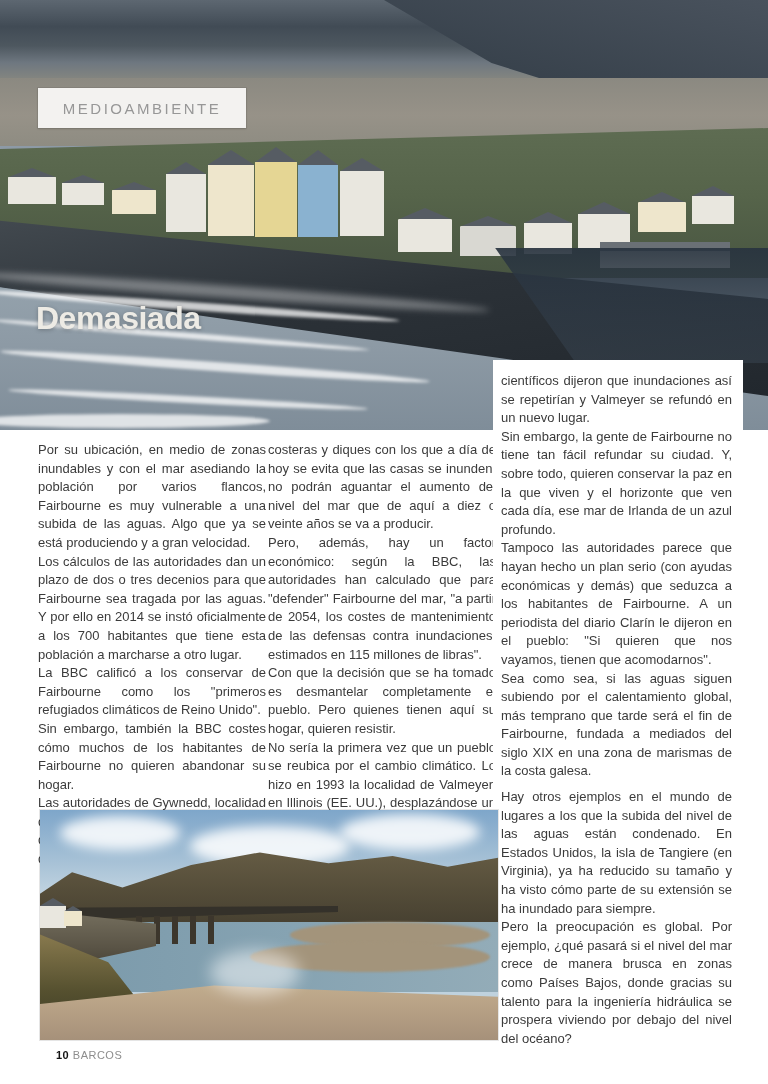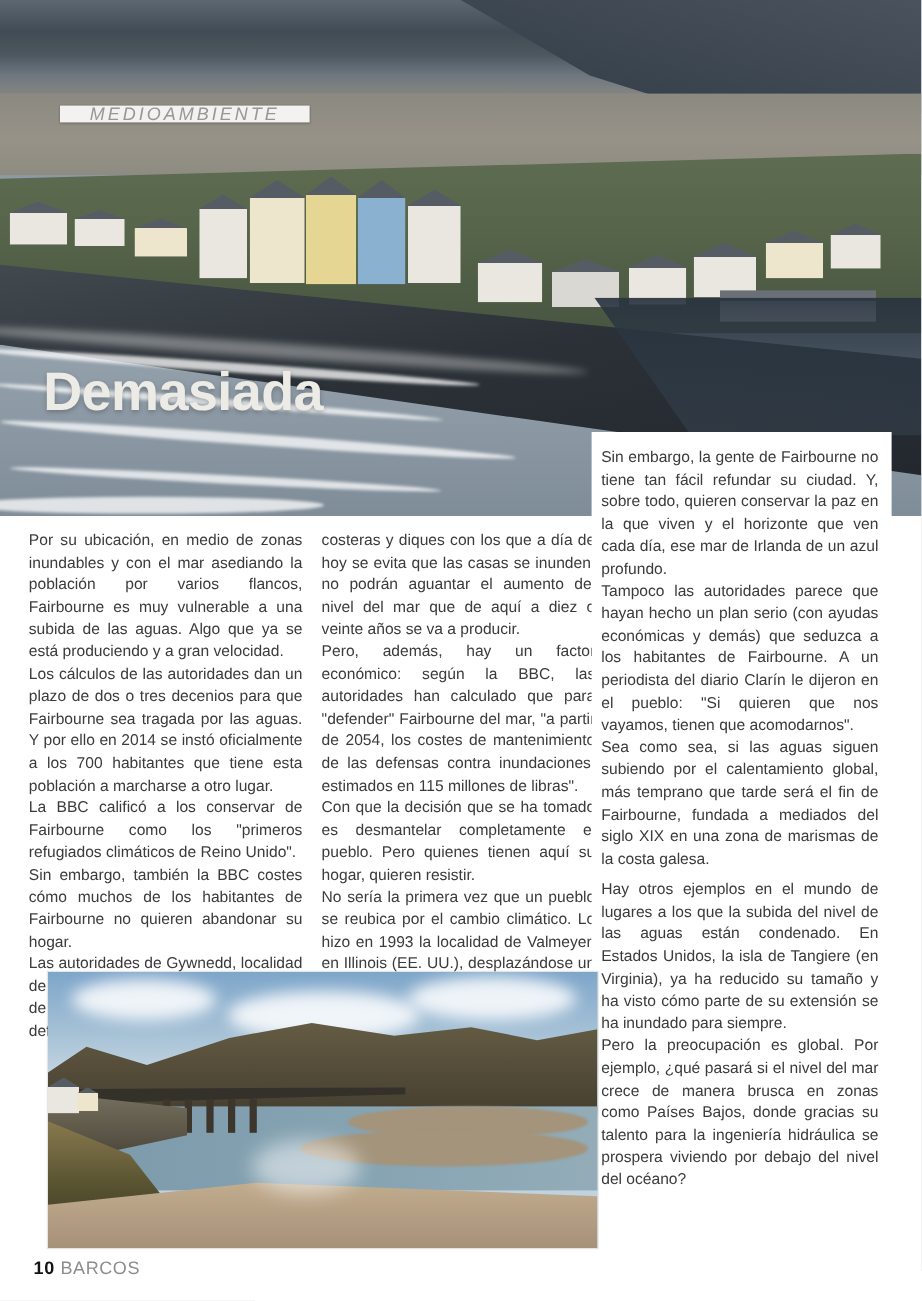--- a/index.html
+++ b/index.html
@@ -33,32 +33,32 @@
     clip-path:polygon(0 9%,100% 43%,100% 100%,0 38%);}
   .hero-sea{position:absolute;left:0;top:260px;width:100%;height:170px;
     background:linear-gradient(180deg,#97a5af 0%,#8d9aa5 50%,#7f8d99 100%);
     clip-path:polygon(0 16%,100% 80%,100% 100%,0 100%);}
   .hero-deep{position:absolute;right:0;top:248px;width:310px;height:115px;
     background:linear-gradient(180deg,rgba(40,51,63,0.92) 0%,rgba(56,68,80,0.55) 100%);
     clip-path:polygon(12% 0,100% 0,100% 100%,38% 100%);}
   .foam{position:absolute;background:rgba(255,255,255,0.75);border-radius:50%;filter:blur(1.5px);}
   .foam.soft{background:rgba(255,255,255,0.35);filter:blur(3px);}
   
-  .section-label{position:absolute;left:50px;top:88px;width:208px;height:14px;
+  .section-label{position:absolute;left:38px;top:88px;width:208px;height:40px;
     background:#f3f2f0;box-shadow:0 0 0 1px rgba(0,0,0,0.06),0 1px 2px rgba(0,0,0,0.15);
-    display:flex;align-items:center;justify-content:center;font-style:italic;}
+    display:flex;align-items:center;justify-content:center;}
   .section-label span{color:#979797;font-size:15px;letter-spacing:2.5px;}
   .hero-title{position:absolute;left:36px;top:300px;color:#edebe5;font-weight:bold;
-    font-size:45px;line-height:1.18;letter-spacing:-0.5px;
+    font-size:32px;line-height:1.18;letter-spacing:-0.5px;
     text-shadow:0 1px 4px rgba(0,0,0,0.25);}
   
   .col{position:absolute;font-size:13px;line-height:18.6px;color:#3b3b3b;text-align:justify;}
   .col p{margin:0;}
   .col p.gap-top{margin-top:7px;}
-  .col1{left:24px;top:441px;width:228px;}
+  .col1{left:38px;top:441px;width:228px;}
   .col2{left:268px;top:441px;width:228px;}
   .col3{left:493px;top:360px;width:250px;background:#ffffff;
     padding:12px 11px 0 8px;box-sizing:border-box;}
   
   .photo2{position:absolute;left:40px;top:810px;width:458px;height:230px;overflow:hidden;
     background:#bfd2de;outline:1px solid rgba(0,0,0,0.1);}
   .p2-sky{position:absolute;left:0;top:0;width:100%;height:100px;
     background:linear-gradient(180deg,#7ea6ca 0%,#a9c3d7 55%,#cfdde6 100%);}
   .cloud{position:absolute;background:rgba(255,255,255,0.85);border-radius:50%;filter:blur(6px);}
   .p2-hills{position:absolute;left:0;top:28px;width:100%;height:90px;
@@ -76,21 +76,21 @@
   .p2-bank{position:absolute;left:-6px;top:122px;width:135px;height:108px;
     background:linear-gradient(180deg,#8a7b4f 0%,#55502f 55%,#393723 100%);
     clip-path:polygon(0 0,55% 28%,100% 100%,0 100%);}
   .p2-sand{position:absolute;left:0;top:150px;width:100%;height:80px;
     background:linear-gradient(180deg,#ccb897 0%,#b7a185 60%,#a6917a 100%);
     clip-path:polygon(0 55%,38% 32%,100% 46%,100% 100%,0 100%);}
   .p2-mist{position:absolute;left:170px;top:140px;width:90px;height:45px;
     background:rgba(255,255,255,0.5);border-radius:50%;filter:blur(8px);}
   .p2-cottage{position:absolute;}
   
-  .footer{position:absolute;left:28px;top:1049px;font-size:15px;letter-spacing:0.5px;}
+  .footer{position:absolute;left:56px;top:1049px;font-size:11px;letter-spacing:0.5px;}
   .footer .num{font-weight:bold;color:#141414;}
   .footer .mag{color:#8d8d8d;}
 </style>
 </head>
 <body>
 
 <div class="page">
 
   <div class="hero">
     <div class="hero-sky"></div>
@@ -142,20 +142,21 @@
   </div>
 
   <div class="col col2">
     <p>costeras y diques con los que a día de hoy se evita que las casas se inunden, no podrán aguantar el aumento del nivel del mar que de aquí a diez o veinte años se va a producir.</p>
     <p>Pero, además, hay un factor económico: según la BBC, las autoridades han calculado que para "defender" Fairbourne del mar, "a partir de 2054, los costes de mantenimiento de las defensas contra inundaciones, estimados en 115 millones de libras".</p>
     <p>Con que la decisión que se ha tomado es desmantelar completamente el pueblo. Pero quienes tienen aquí su hogar, quieren resistir.</p>
     <p>No sería la primera vez que un pueblo se reubica por el cambio climático. Lo hizo en 1993 la localidad de Valmeyer, en Illinois (EE. UU.), desplazándose un par de millas al este tras sufrir una devastadora inundación de aguas del rio Mississippi (en la imagen). Los</p>
   </div>
 
   <div class="col col3">
+    <p>científicos dijeron que inundaciones así se repetirían y Valmeyer se refundó en un nuevo lugar.</p>
     <p>Sin embargo, la gente de Fairbourne no tiene tan fácil refundar su ciudad. Y, sobre todo, quieren conservar la paz en la que viven y el horizonte que ven cada día, ese mar de Irlanda de un azul profundo.</p>
     <p>Tampoco las autoridades parece que hayan hecho un plan serio (con ayudas económicas y demás) que seduzca a los habitantes de Fairbourne. A un periodista del diario Clarín le dijeron en el pueblo: "Si quieren que nos vayamos, tienen que acomodarnos".</p>
     <p>Sea como sea, si las aguas siguen subiendo por el calentamiento global, más temprano que tarde será el fin de Fairbourne, fundada a mediados del siglo XIX en una zona de marismas de la costa galesa.</p>
     <p class="gap-top">Hay otros ejemplos en el mundo de lugares a los que la subida del nivel de las aguas están condenado. En Estados Unidos, la isla de Tangiere (en Virginia), ya ha reducido su tamaño y ha visto cómo parte de su extensión se ha inundado para siempre.</p>
     <p>Pero la preocupación es global. Por ejemplo, ¿qué pasará si el nivel del mar crece de manera brusca en zonas como Países Bajos, donde gracias su talento para la ingeniería hidráulica se prospera viviendo por debajo del nivel del océano?</p>
   </div>
 
   <div class="photo2">
     <div class="p2-sky"></div>
     <div class="cloud" style="left:20px;top:6px;width:120px;height:34px;"></div>

